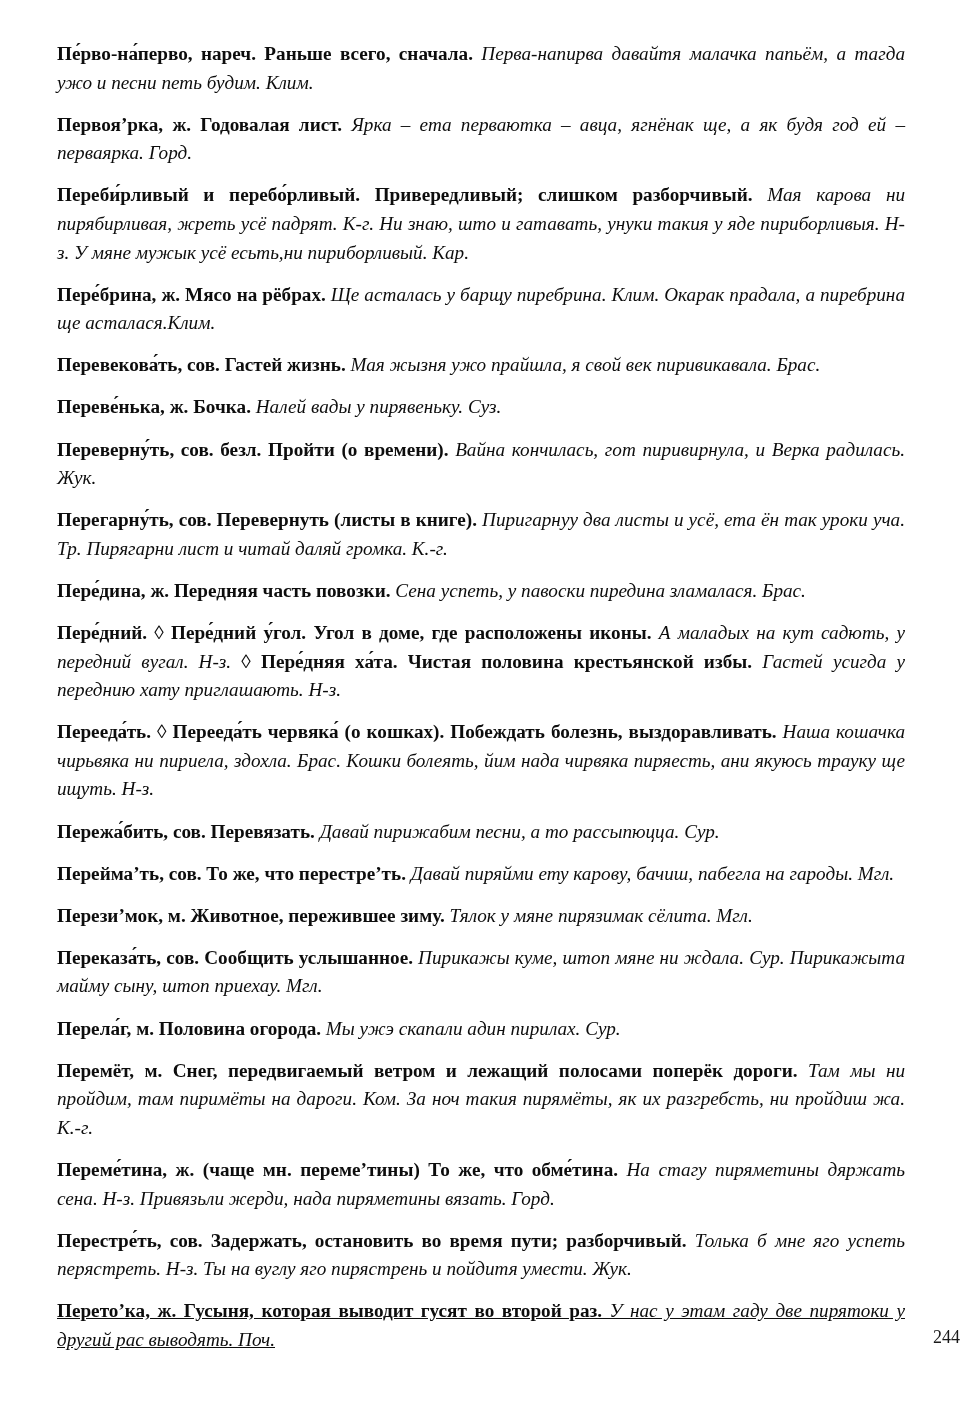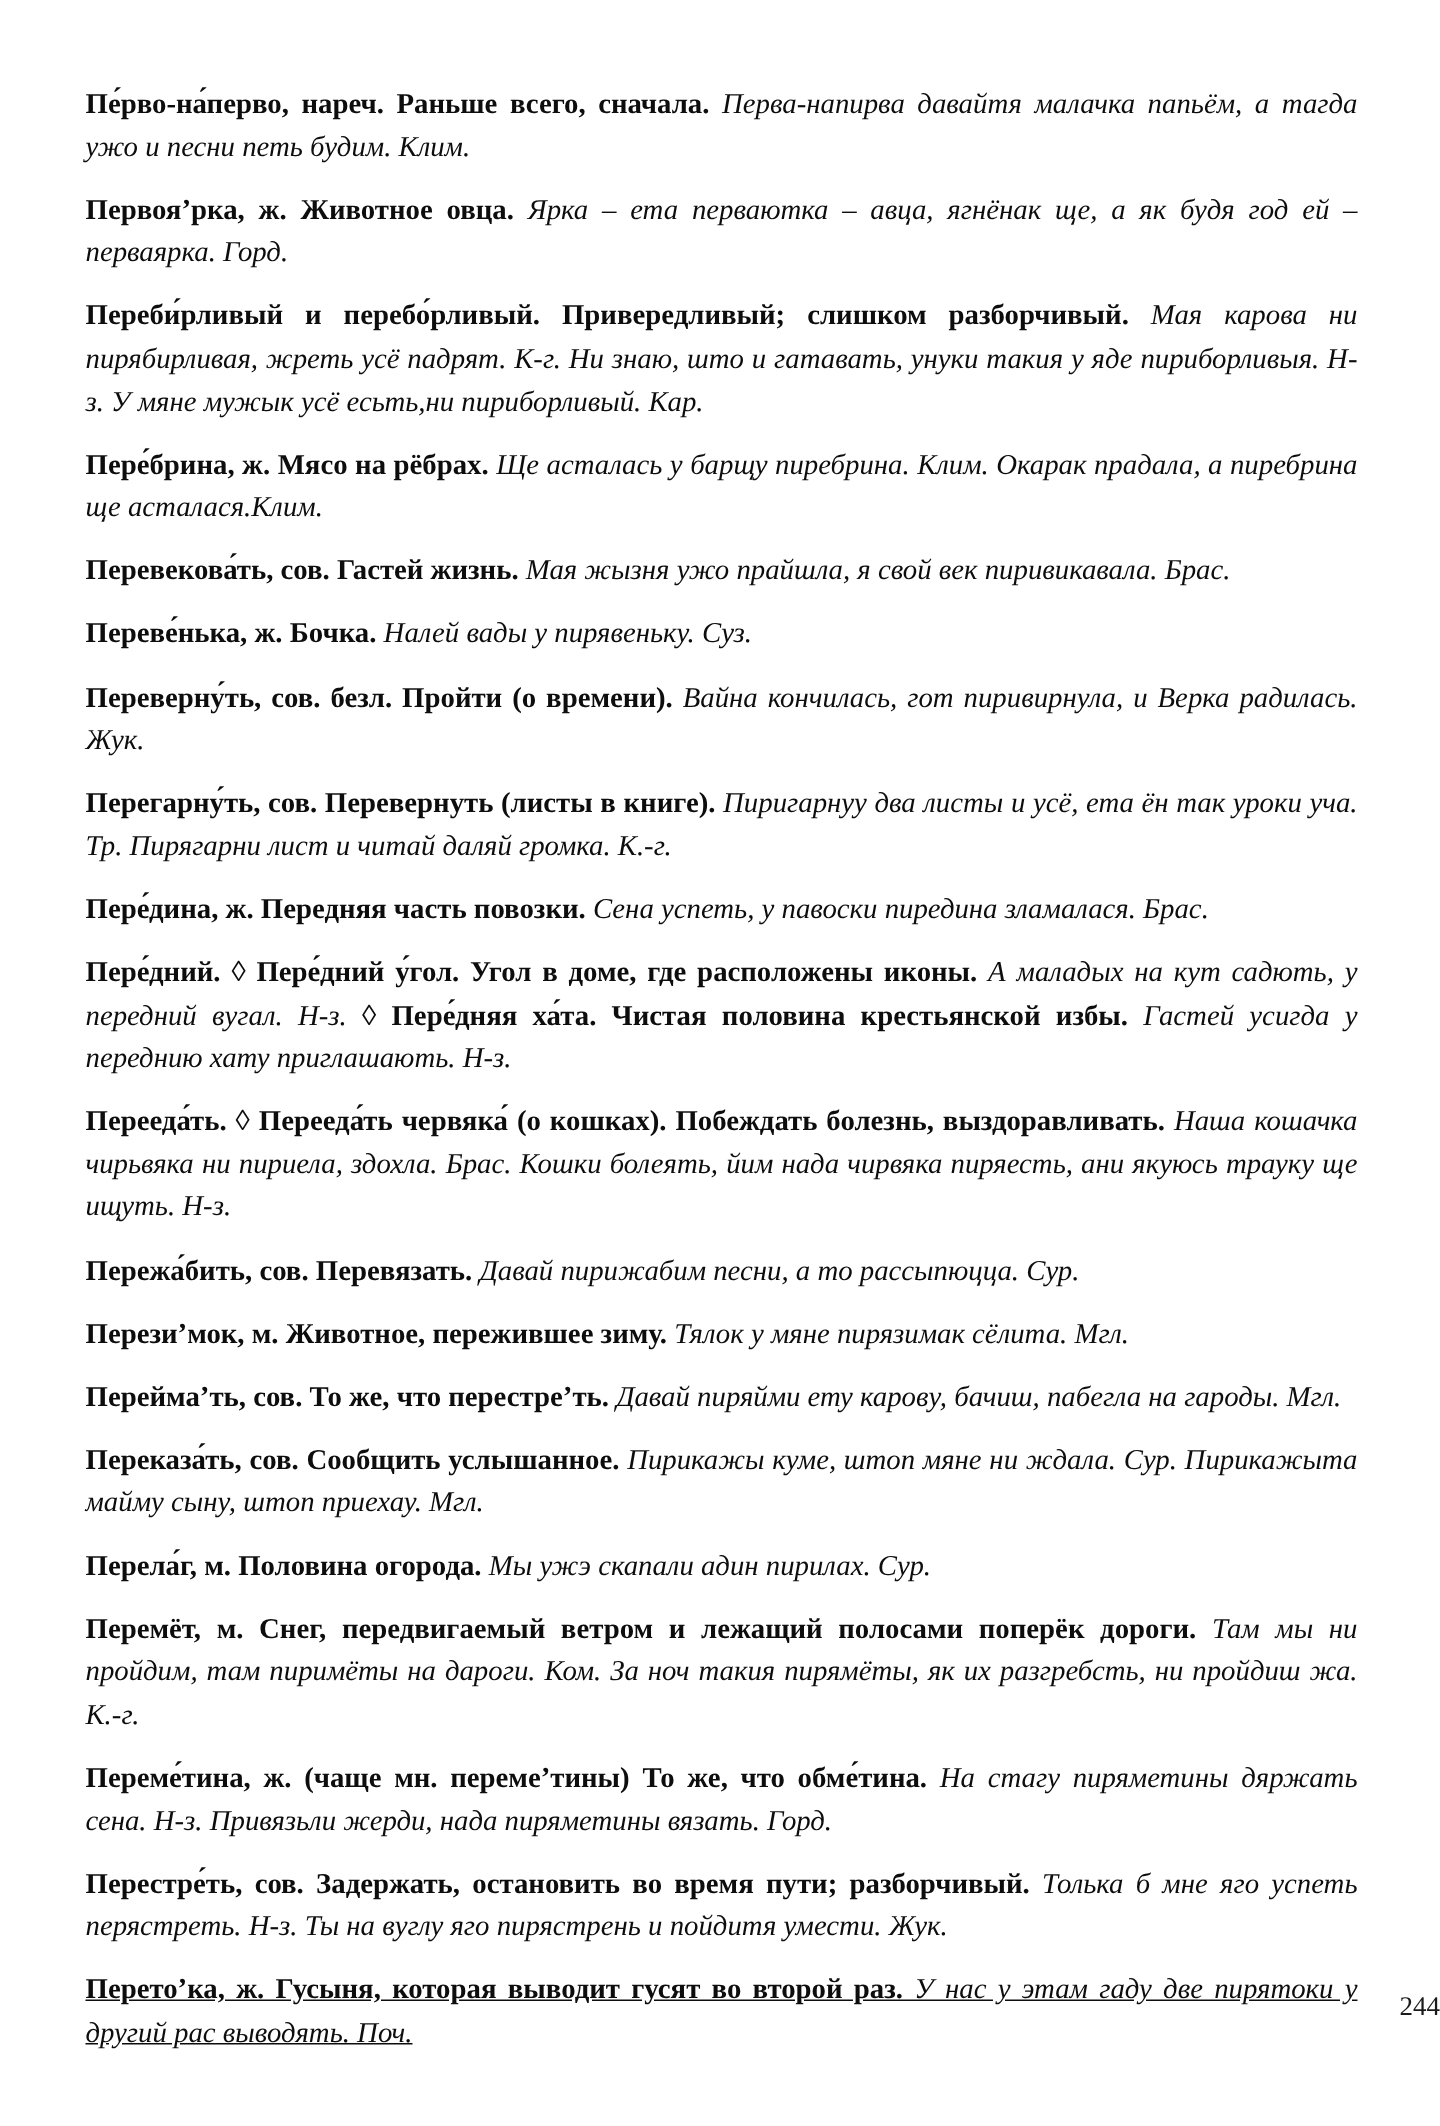--- a/index.html
+++ b/index.html
@@ -11,21 +11,21 @@
     position: relative;
     width: 960px;
     height: 1417px;
     background: #ffffff;
     box-sizing: border-box;
     overflow: hidden;
   }
   .text-column {
     position: absolute;
     left: 57px;
-    top: 56px;
+    top: 40px;
     width: 848px;
   }
   .entry {
     font-family: "Liberation Serif", "DejaVu Serif", serif;
     font-size: 19.2px;
     line-height: 28.6px;
     text-align: justify;
     text-justify: inter-word;
     color: #0d0d0d;
     margin: 0 0 13.5px 0;
@@ -63,33 +63,33 @@
   }
 </style>
 </head>
 <body>
 
 <div class="page">
 
   <div class="text-column" id="entry-column">
 
   <p class="entry"><span class="hw">Пе́рво-на́перво, нареч. Раньше всего, сначала.</span><span class="ex"> Перва-напирва давайтя малачка папьём, а тагда ужо и песни петь будим. Клим.</span></p>
-      <p class="entry"><span class="hw">Первоя’рка, ж. Животное овца.</span><span class="ex"> Ярка – ета перваютка – авца, ягнёнак ще, а як будя год ей – перваярка. Горд.</span></p>
+      <p class="entry"><span class="hw">Первоя’рка, ж. Годовалая лист.</span><span class="ex"> Ярка – ета перваютка – авца, ягнёнак ще, а як будя год ей – перваярка. Горд.</span></p>
       <p class="entry"><span class="hw">Переби́рливый и перебо́рливый. Привередливый; слишком разборчивый.</span><span class="ex"> Мая карова ни пирябирливая, жреть усё падрят. К-г. Ни знаю, што и гатавать, унуки такия у яде пириборливыя. Н-з. У мяне мужык усё есьть,ни пириборливый. Кар.</span></p>
       <p class="entry"><span class="hw">Пере́брина, ж. Мясо на рёбрах.</span><span class="ex"> Ще асталась у барщу пиребрина. Клим. Окарак прадала, а пиребрина ще асталася.Клим.</span></p>
       <p class="entry"><span class="hw">Перевекова́ть, сов. Гастей жизнь.</span><span class="ex"> Мая жызня ужо прайшла, я свой век пиривикавала. Брас.</span></p>
       <p class="entry"><span class="hw">Переве́нька, ж. Бочка.</span><span class="ex"> Налей вады у пирявеньку. Суз.</span></p>
       <p class="entry"><span class="hw">Переверну́ть, сов. безл. Пройти (о времени).</span><span class="ex"> Вайна кончилась, гот пиривирнула, и Верка радилась. Жук.</span></p>
       <p class="entry"><span class="hw">Перегарну́ть, сов. Перевернуть (листы в книге).</span><span class="ex"> Пиригарнуу два листы и усё, ета ён так уроки уча. Тр. Пирягарни лист и читай даляй громка. К.-г.</span></p>
       <p class="entry"><span class="hw">Пере́дина, ж. Передняя часть повозки.</span><span class="ex"> Сена успеть, у павоски пиредина зламалася. Брас.</span></p>
       <p class="entry"><span class="hw">Пере́дний. </span><span class="dia">◊ </span><span class="hw">Пере́дний у́гол. Угол в доме, где расположены иконы.</span><span class="ex"> А маладых на кут садють, у передний вугал. Н-з. </span><span class="dia">◊ </span><span class="hw">Пере́дняя ха́та. Чистая половина крестьянской избы.</span><span class="ex"> Гастей усигда у переднию хату приглашають. Н-з.</span></p>
       <p class="entry"><span class="hw">Перееда́ть. </span><span class="dia">◊ </span><span class="hw">Перееда́ть червяка́ (о кошках). Побеждать болезнь, выздоравливать.</span><span class="ex"> Наша кошачка чирьвяка ни пириела, здохла. Брас. Кошки болеять, йим нада чирвяка пиряесть, ани якуюсь трауку ще ищуть. Н-з.</span></p>
       <p class="entry"><span class="hw">Пережа́бить, сов. Перевязать.</span><span class="ex"> Давай пирижабим песни, а то рассыпюцца. Сур.</span></p>
+      <p class="entry"><span class="hw">Перейма’ть, сов. То же, что перестре’ть.</span><span class="ex"> Давай пиряйми ету карову, бачиш, пабегла на гароды. Мгл.</span></p>
       <p class="entry"><span class="hw">Перези’мок, м. Животное, пережившее зиму.</span><span class="ex"> Тялок у мяне пирязимак сёлита. Мгл.</span></p>
-      <p class="entry"><span class="hw">Перейма’ть, сов. То же, что перестре’ть.</span><span class="ex"> Давай пиряйми ету карову, бачиш, пабегла на гароды. Мгл.</span></p>
       <p class="entry"><span class="hw">Переказа́ть, сов. Сообщить услышанное.</span><span class="ex"> Пирикажы куме, штоп мяне ни ждала. Сур. Пирикажыта майму сыну, штоп приехау. Мгл.</span></p>
       <p class="entry"><span class="hw">Перела́г, м. Половина огорода.</span><span class="ex"> Мы ужэ скапали адин пирилах. Сур.</span></p>
       <p class="entry"><span class="hw">Перемёт, м. Снег, передвигаемый ветром и лежащий полосами поперёк дороги.</span><span class="ex"> Там мы ни пройдим, там пиримёты на дароги. Ком. За ноч такия пирямёты, як их разгребсть, ни пройдиш жа. К.-г.</span></p>
       <p class="entry"><span class="hw">Переме́тина, ж. (чаще мн. переме’тины) То же, что обме́тина.</span><span class="ex"> На стагу пиряметины дяржать сена. Н-з. Привязьли жерди, нада пиряметины вязать. Горд.</span></p>
       <p class="entry"><span class="hw">Перестре́ть, сов. Задержать, остановить во время пути; разборчивый.</span><span class="ex"> Толька б мне яго  успеть перястреть. Н-з. Ты на вуглу яго пирястрень и пойдитя умести. Жук.</span></p>
       <p class="entry"><span class="hw">Перето’ка, ж. Гусыня, которая выводит гусят во второй раз.</span><span class="ex"> У нас у этам гаду две пирятоки у другий рас выводять. Поч.</span></p>
     </div>
 
   <div class="page-number">244</div>
 

